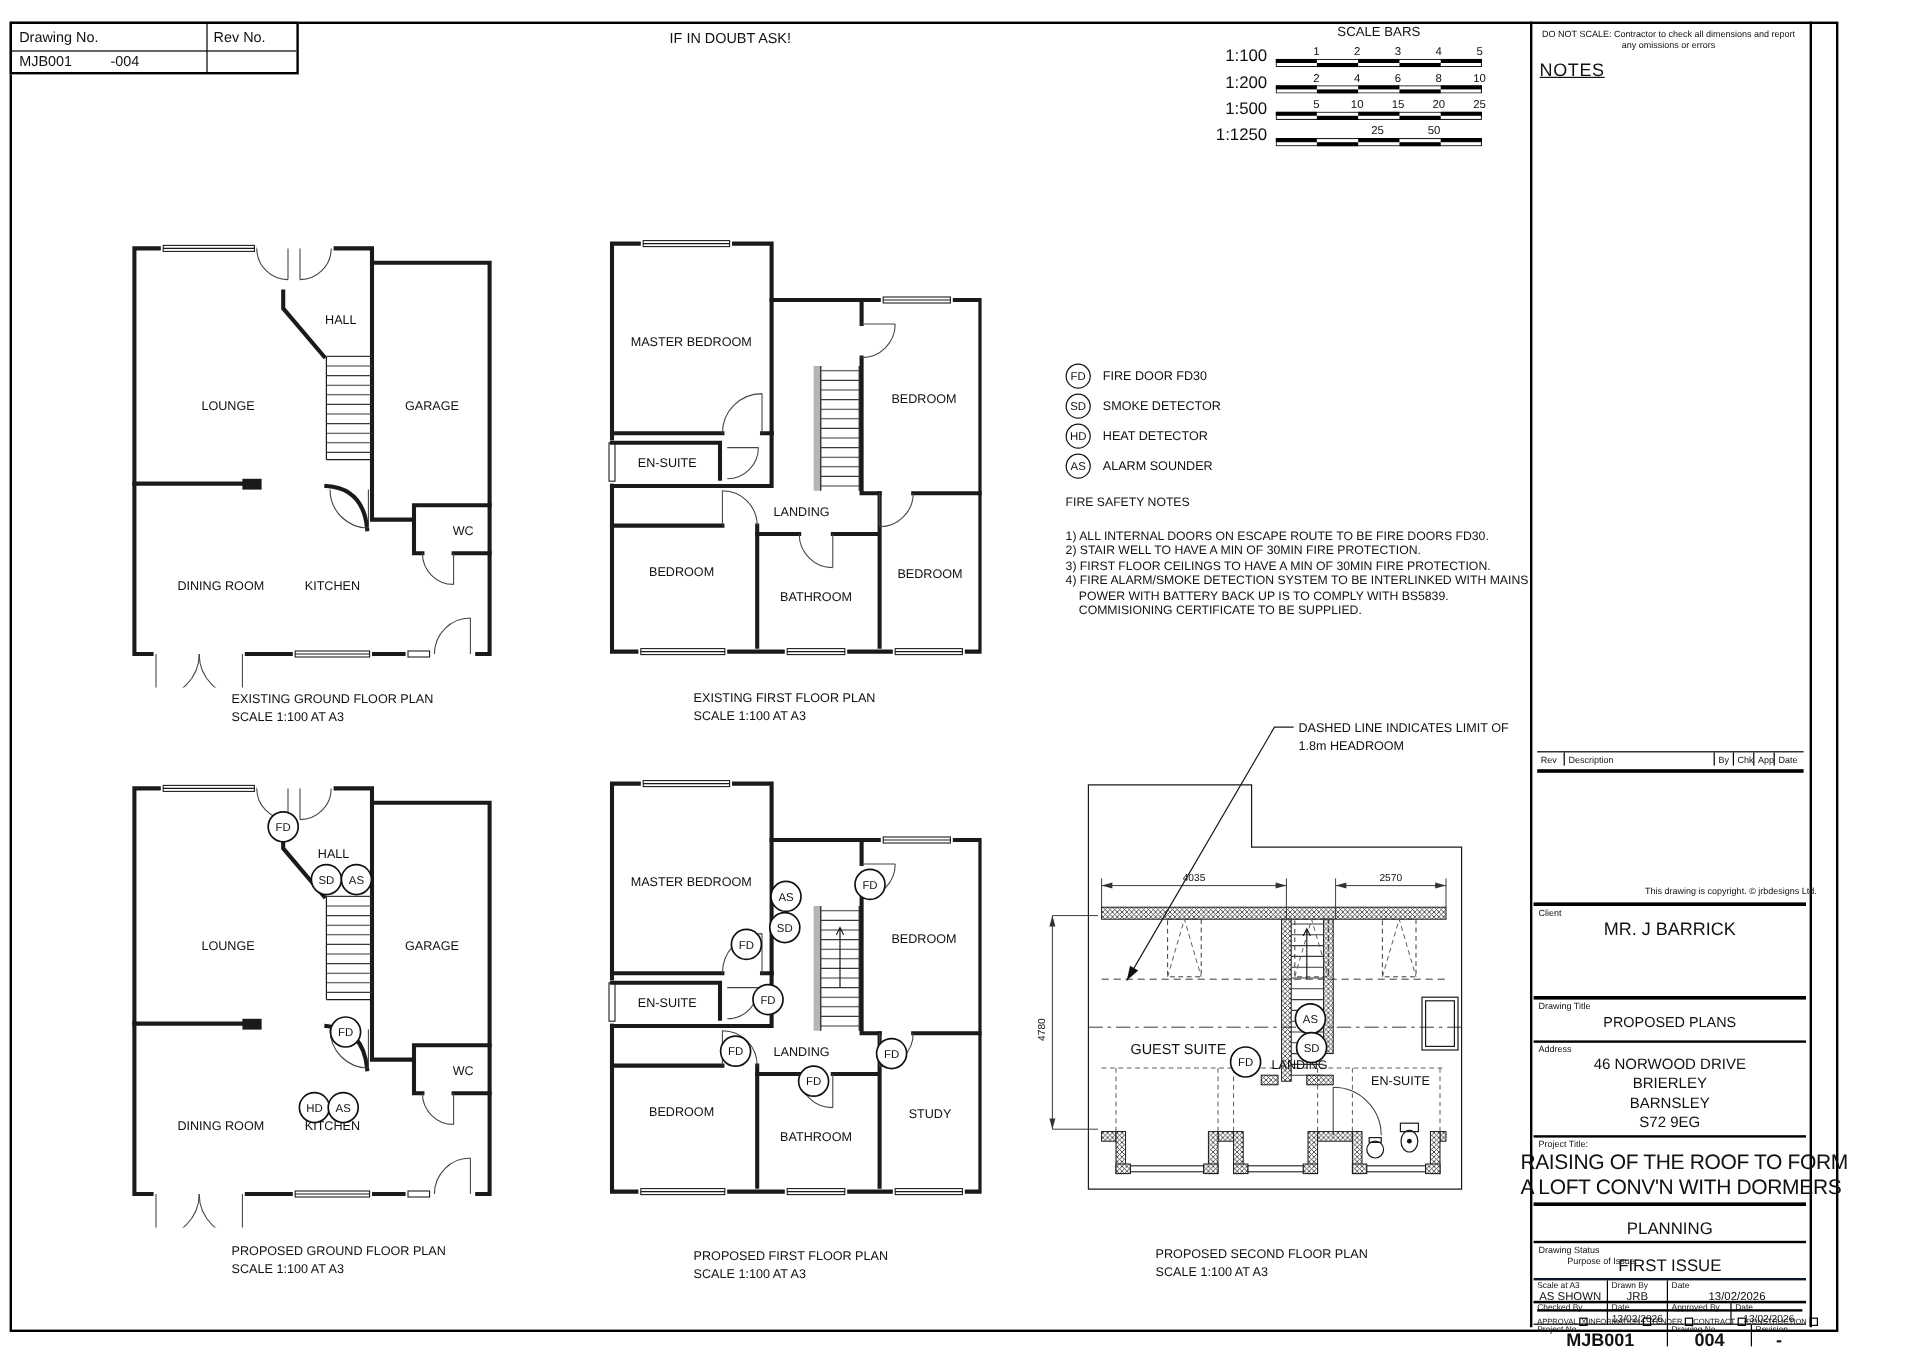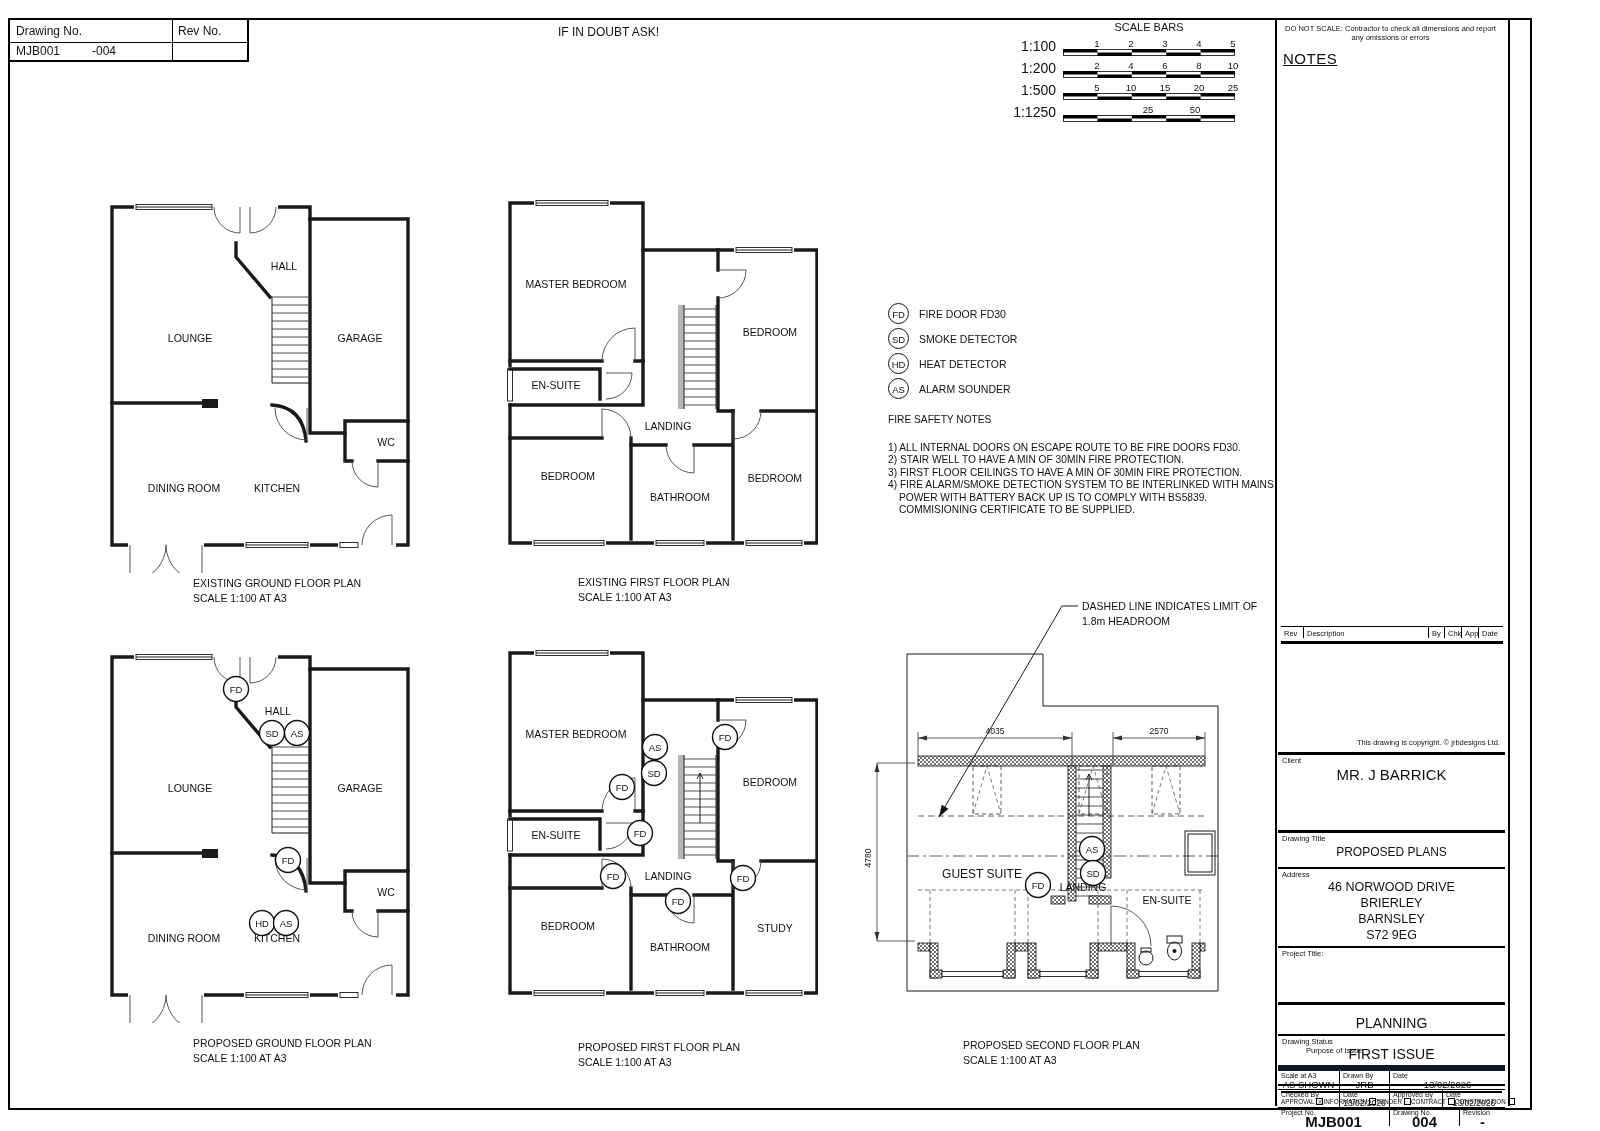--- a/index.html
+++ b/index.html
@@ -569,21 +569,21 @@
     <div class="nowrap">SCALE 1:100 AT A3</div>
   </div>
 
   <svg class="abs" style="left:850px;top:578px;" width="420" height="260" viewBox="0 0 420 260">
     <path class="t" d="M228,28 H212 L89,239"></path>
     <polygon points="89,239 91.7,226.7 98.5,230.7" fill="#111"></polygon>
     <text class="ann" x="232" y="32" style="font-size:10.5px;">DASHED LINE INDICATES LIMIT OF</text>
     <text class="ann" x="232" y="47" style="font-size:10.5px;">1.8m HEADROOM</text>
   </svg>
 
-  <div class="abs" style="left:1275px;top:18px;width:233px;height:1088px;">
+  <div class="abs" style="left:1275px;top:18px;width:233px;height:1088px;padding-left:14px;">
     <div class="abs tb-small tb-center" style="left:8px;top:6px;width:215px;">DO NOT SCALE: Contractor to check all dimensions and report any omissions or errors</div>
     <div class="abs nowrap" style="left:8px;top:32px;font-size:15px;text-decoration:underline;letter-spacing:0.5px;">NOTES</div>
 
     <div class="abs" style="left:6px;top:608px;width:222px;height:18px;border-top:1px solid #000;border-bottom:3px solid #000;box-sizing:border-box;">
       <span class="revhead" style="left:0;top:0;width:22px;border-left:none;">Rev</span>
       <span class="revhead" style="left:22px;top:0;width:125px;">Description</span>
       <span class="revhead" style="left:147px;top:0;width:16px;">By</span>
       <span class="revhead" style="left:163px;top:0;width:17px;">Chk</span>
       <span class="revhead" style="left:180px;top:0;width:17px;">App</span>
       <span class="revhead" style="left:197px;top:0;width:25px;">Date</span>
@@ -602,30 +602,34 @@
     <span class="abs tb-label" style="left:7px;top:852px;">Address</span>
     <div class="abs tb-center" style="left:0;top:861px;width:233px;font-size:12.5px;line-height:16px;">
       <div class="nowrap">46 NORWOOD DRIVE</div>
       <div class="nowrap">BRIERLEY</div>
       <div class="nowrap">BARNSLEY</div>
       <div class="nowrap">S72 9EG</div>
     </div>
     <div class="abs hline" style="left:3px;top:928px;width:227px;"></div>
 
     <span class="abs tb-label" style="left:7px;top:931px;">Project Title:</span>
+    <div class="abs tb-center" style="left:-8px;top:940px;width:250px;font-size:17.5px;letter-spacing:-0.3px;">
+      <div class="nowrap">RAISING OF THE ROOF TO FORM</div>
+      <div class="nowrap">A LOFT CONV'N WITH DORMERS</div>
+    </div>
     <div class="abs thick" style="left:3px;top:984px;width:227px;"></div>
 
     <span class="abs tb-label" style="left:7px;top:1028px;margin-left:24px;">Purpose of Issue:</span>
     <div class="abs tb-center nowrap" style="left:0;top:997px;width:233px;font-size:14px;">PLANNING</div>
     <div class="abs hline" style="left:3px;top:1016px;width:227px;"></div>
 
     <span class="abs tb-label" style="left:7px;top:1019px;">Drawing Status</span>
     <div class="abs tb-center nowrap" style="left:0;top:1028px;width:233px;font-size:14px;">FIRST ISSUE</div>
 
-    <div class="abs" style="left:3px;top:1047px;width:227px;height:55px;border-top:6px solid #0f172a;box-sizing:border-box;">
+    <div class="abs" style="left:3px;top:1047px;width:227px;height:55px;border-top:2px solid #0f172a;box-sizing:border-box;">
       <div class="grid-cell" style="left:0;top:0;width:62px;height:19px;">
         <div class="lab nowrap">Scale at A3</div>
         <div class="val nowrap">AS SHOWN</div>
       </div>
       <div class="grid-cell" style="left:62px;top:0;width:50px;height:19px;">
         <div class="lab nowrap">Drawn By</div>
         <div class="val nowrap">JRB</div>
       </div>
       <div class="grid-cell" style="left:112px;top:0;width:115px;height:19px;border-right:none;">
         <div class="lab nowrap">Date</div>

